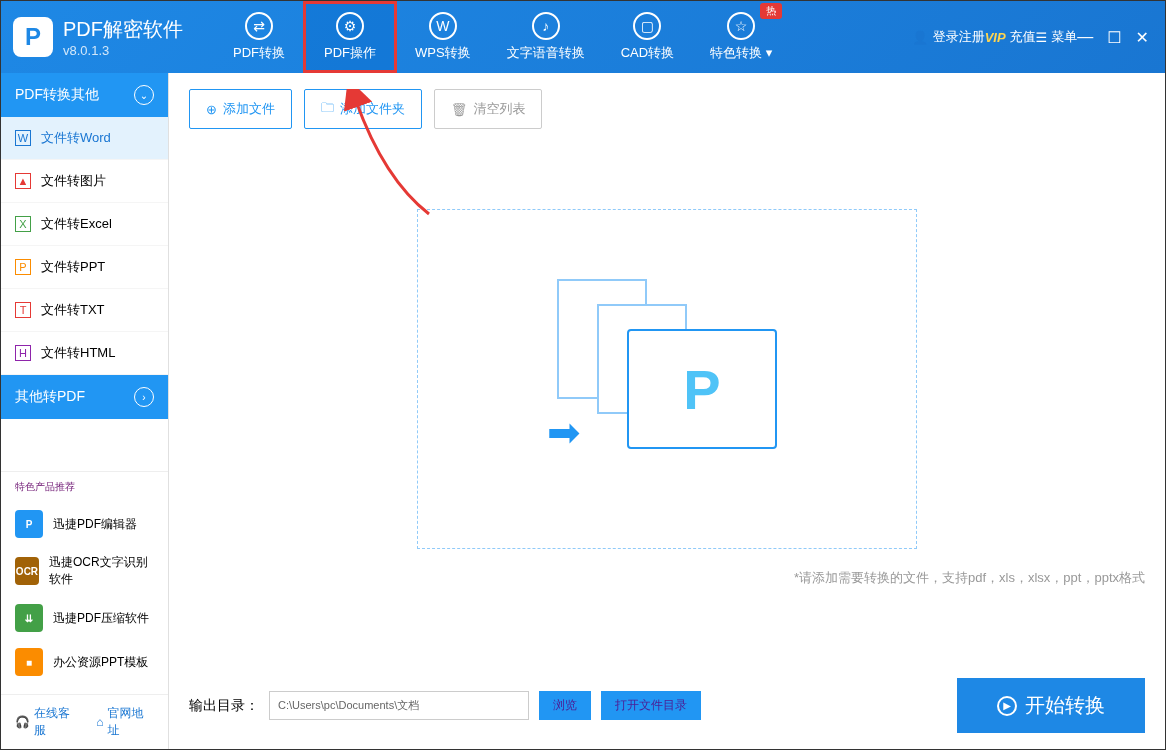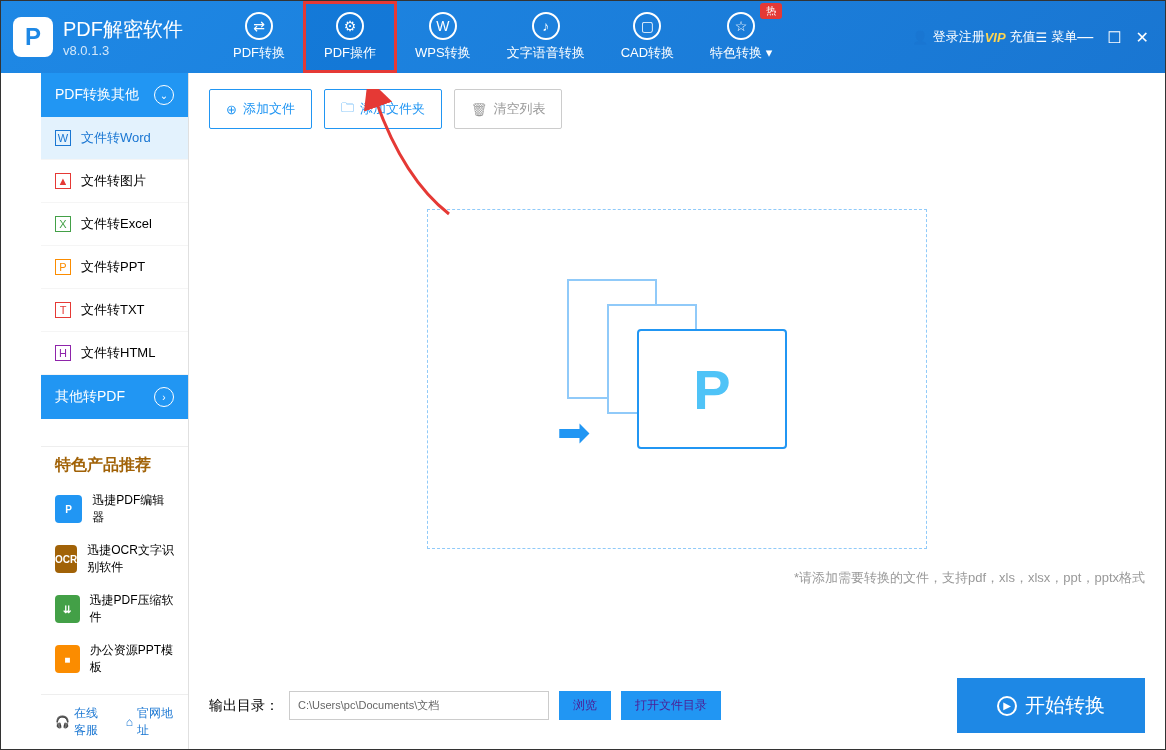--- a/index.html
+++ b/index.html
@@ -21,34 +21,34 @@
     
     .header-right { margin-left: auto; display: flex; align-items: center; gap: 0; padding-right: 16px; }
     .header-btn { display: flex; align-items: center; gap: 4px; font-size: 13px; cursor: pointer; }
     .vip-text { color: #ffd54f; font-weight: bold; font-style: italic; }
     .vip-charge { font-size: 13px; }
     .window-controls { display: flex; gap: 14px; font-size: 16px; }
     .window-ctrl { cursor: pointer; }
     
     .body-area { display: flex; height: calc(100% - 72px); }
     
-    .sidebar { width: 188px; background: #fff; border-right: 1px solid #e0e0e0; display: flex; flex-direction: column; padding-left: 40px; }
+    .sidebar { width: 168px; background: #fff; border-right: 1px solid #e0e0e0; display: flex; flex-direction: column; }
     .sidebar-header { background: #2196f3; color: white; padding: 12px 14px; font-size: 14px; display: flex; align-items: center; justify-content: space-between; }
     .chevron-circle { width: 20px; height: 20px; border: 1.5px solid white; border-radius: 50%; display: flex; align-items: center; justify-content: center; font-size: 10px; }
     .sidebar-item { padding: 12px 14px; font-size: 13px; display: flex; align-items: center; gap: 10px; cursor: pointer; border-bottom: 1px solid #f5f5f5; }
     .sidebar-item.active { background: #e3f2fd; color: #1976d2; }
     .sidebar-item-icon { width: 16px; height: 16px; display: inline-flex; align-items: center; justify-content: center; font-size: 11px; border: 1px solid currentColor; }
     .icon-red { color: #e53935; }
     .icon-green { color: #43a047; }
     .icon-orange { color: #fb8c00; }
     .icon-purple { color: #8e24aa; }
     .icon-blue { color: #1e88e5; }
     
     .promo-section { margin-top: auto; padding: 10px 0; }
-    .promo-title { font-size: 16px; color: #a16207; padding: 8px 14px; border-top: 1px solid #eee; font-weight: bold; }
+    .promo-title { font-size: 10px; color: #701a75; padding: 8px 14px; border-top: 1px solid #eee; }
     .promo-item { display: flex; align-items: center; gap: 10px; padding: 8px 14px; font-size: 12px; cursor: pointer; }
     .promo-icon { width: 28px; height: 28px; border-radius: 4px; display: flex; align-items: center; justify-content: center; color: white; font-size: 10px; font-weight: bold; }
     .promo-icon.blue { background: #2196f3; }
     .promo-icon.darkblue { background: #a16207; }
     .promo-icon.green { background: #43a047; }
     .promo-icon.orange { background: #fb8c00; }
     
     .sidebar-footer { display: flex; padding: 10px 14px; gap: 16px; border-top: 1px solid #eee; font-size: 12px; color: #1976d2; }
     .footer-link { display: flex; align-items: center; gap: 4px; cursor: pointer; }
     

